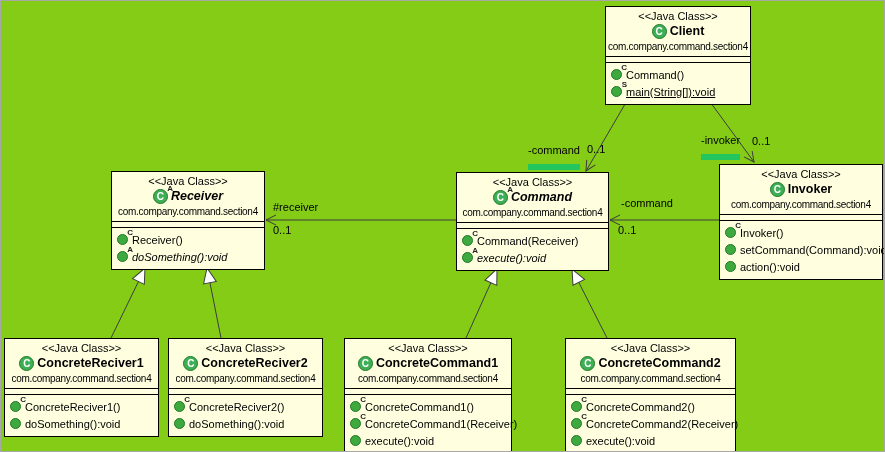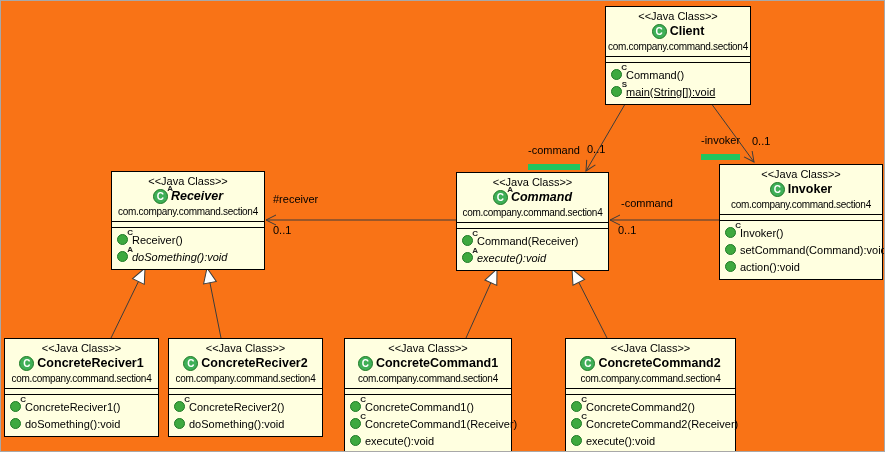--- a/index.html
+++ b/index.html
@@ -1,17 +1,17 @@
 <!DOCTYPE html>
 <html><head>
 <meta charset="utf-8">
 <style>
   html,body{margin:0;padding:0;background:#fff;}
   body{font-family:"Liberation Sans","DejaVu Sans",sans-serif;color:#000;}
-  .canvas{position:relative;width:885px;height:452px;background:#f97316;border:1px solid #a8a8a8;box-sizing:border-box;overflow:hidden;}
+  .canvas{position:relative;width:885px;height:452px;background:#84cc16;border:1px solid #a8a8a8;box-sizing:border-box;overflow:hidden;}
   svg.wires{position:absolute;left:0;top:0;width:885px;height:452px;}
 
   .cls{position:absolute;background:#FFFFE0;border:1px solid #000;box-sizing:border-box;}
   .stereo{text-align:center;font-size:11px;line-height:13px;padding-top:3px;white-space:nowrap;}
   .name-row{display:flex;justify-content:center;align-items:center;font-size:12.5px;font-weight:bold;line-height:17px;white-space:nowrap;}
   .pkg{text-align:center;font-size:10px;letter-spacing:-0.3px;line-height:13px;padding-bottom:3px;white-space:nowrap;overflow:hidden;}
   .fields{height:5px;border-top:1px solid #000;border-bottom:1px solid #000;}
   .methods{padding:3px 0 4px 0;}
   .m{display:flex;align-items:center;height:17px;padding-left:5px;font-size:11px;white-space:nowrap;}
   .it{font-style:italic;text-align:center;}
@@ -288,16 +288,16 @@
 
   <span class="elabel un" style="left:527px;top:143px;">-command</span>
   <span class="elabel" style="left:586px;top:142px;">0..1</span>
 
   <span class="elabel un" style="left:700px;top:133px;">-invoker</span>
   <span class="elabel" style="left:751px;top:134px;">0..1</span>
 
   <span class="elabel" style="left:620px;top:196px;">-command</span>
   <span class="elabel" style="left:617px;top:223px;">0..1</span>
 
-  <span class="elabel" style="left:272px;top:192px;">#receiver</span>
+  <span class="elabel" style="left:272px;top:200px;">#receiver</span>
   <span class="elabel" style="left:272px;top:223px;">0..1</span>
 
 </div>
 
 </body></html>

